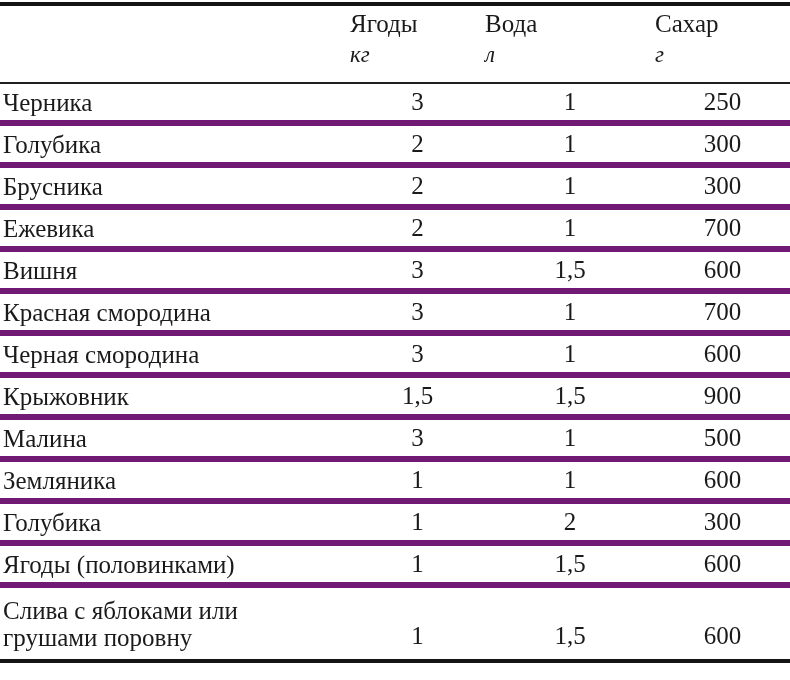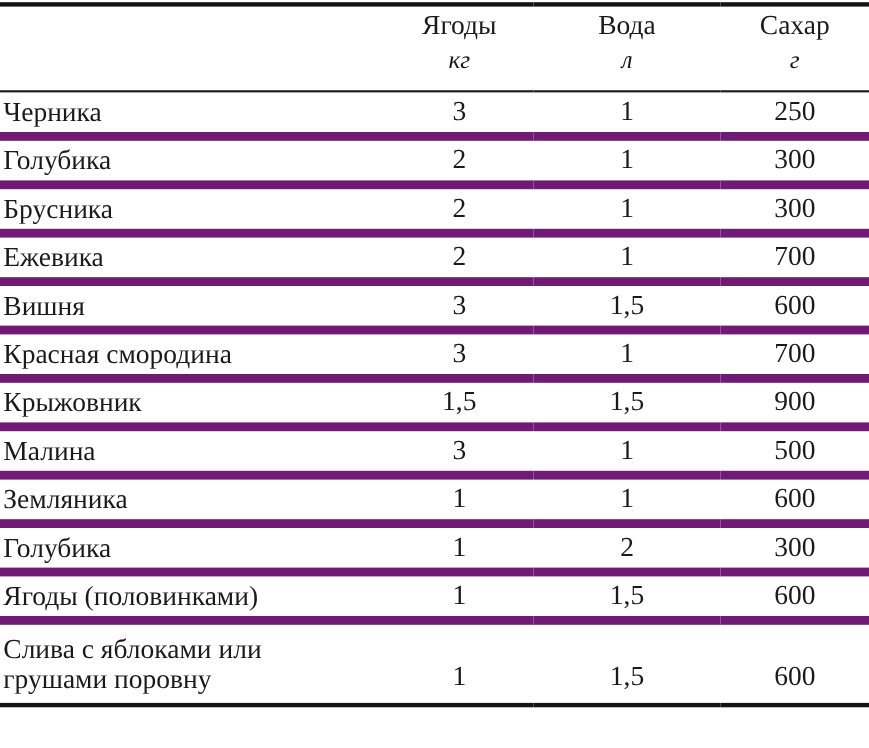--- a/index.html
+++ b/index.html
@@ -25,38 +25,38 @@
     border-bottom: 4px solid #141414;
   }
   col.c-name   { width: 350px; }
   col.c-berry  { width: 135px; }
   col.c-water  { width: 170px; }
   col.c-sugar  { width: 135px; }
 
   thead th {
     font-weight: normal;
     font-size: 25px;
-    text-align: center;
+    text-align: left;
     padding: 0;
     height: 36px;
     vertical-align: middle;
   }
   thead tr.units-row th {
     font-style: italic;
     font-size: 23px;
     height: 34px;
     vertical-align: top;
     padding-bottom: 6px;
     margin-top: 28px;
   }
   thead {
     border-bottom: 2px solid #1f1f1f;
   }
   tbody tr {
-    border-bottom: 8px solid #701a75;
+    border-bottom: 6px solid #701a75;
   }
   tbody tr:last-child {
     border-bottom: none;
   }
   tbody td {
     font-size: 25px;
     height: 36px;
     padding: 0;
     vertical-align: middle;
     overflow: hidden;
@@ -139,20 +139,26 @@
         <td class="num-cell">1,5</td>
         <td class="num-cell">600</td>
       </tr>
       <tr>
         <td class="name-cell">Красная смородина</td>
         <td class="num-cell">3</td>
         <td class="num-cell">1</td>
         <td class="num-cell">700</td>
       </tr>
       <tr>
+        <td class="name-cell">Черная смородина</td>
+        <td class="num-cell">3</td>
+        <td class="num-cell">1</td>
+        <td class="num-cell">600</td>
+      </tr>
+      <tr>
         <td class="name-cell">Крыжовник</td>
         <td class="num-cell">1,5</td>
         <td class="num-cell">1,5</td>
         <td class="num-cell">900</td>
       </tr>
       <tr>
         <td class="name-cell">Малина</td>
         <td class="num-cell">3</td>
         <td class="num-cell">1</td>
         <td class="num-cell">500</td>

